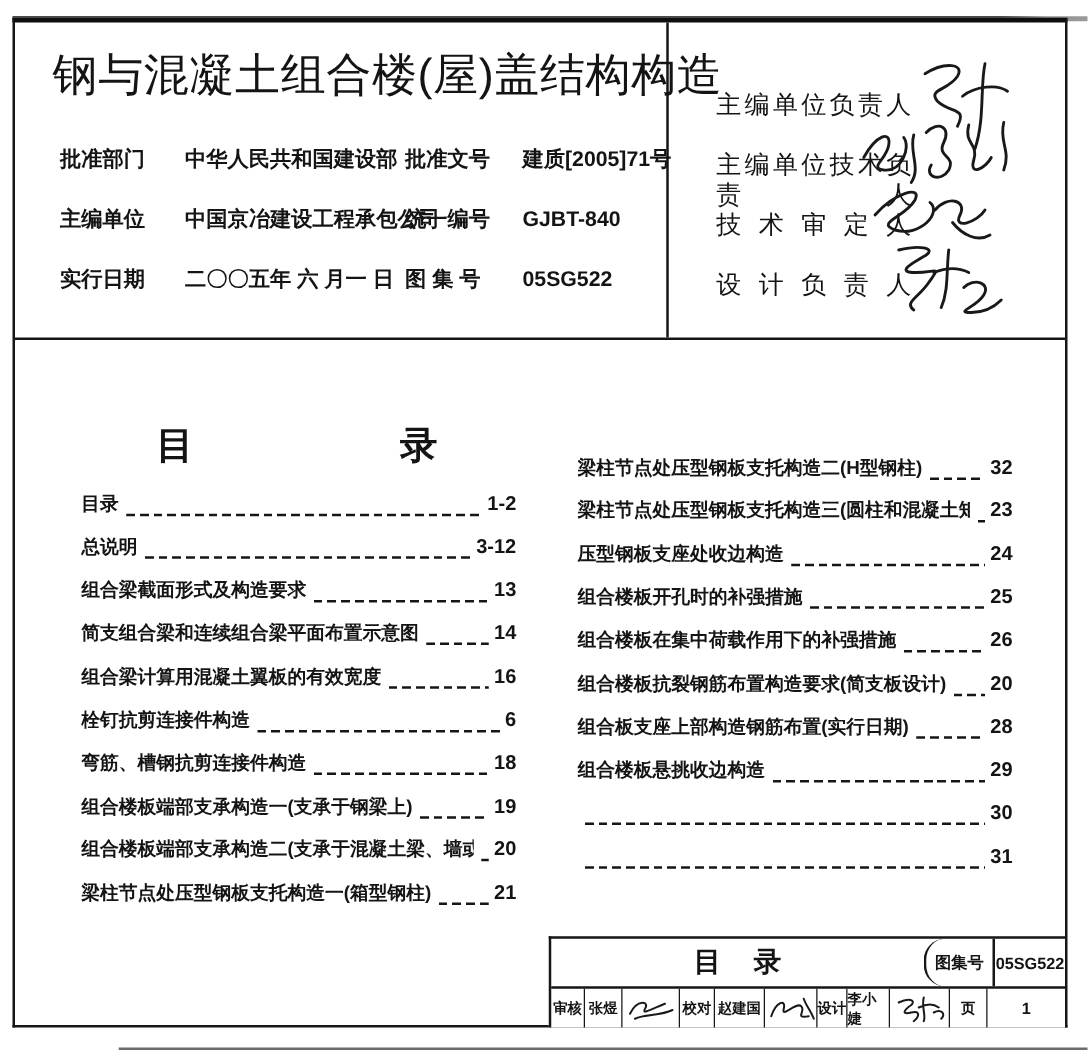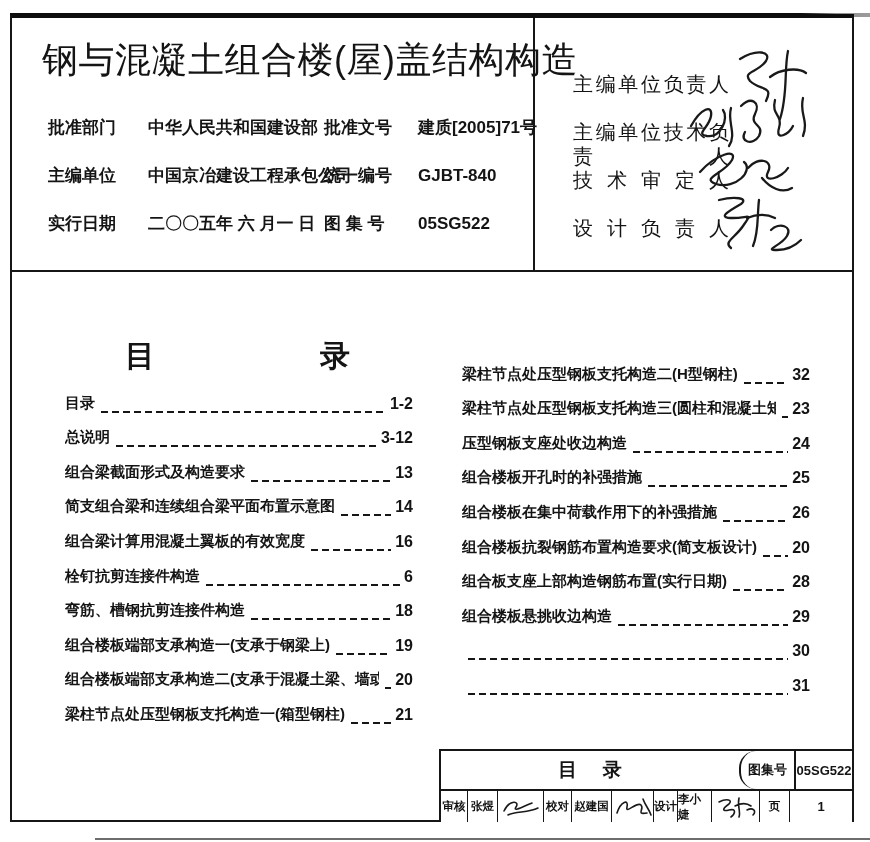--- a/index.html
+++ b/index.html
@@ -47,21 +47,21 @@
   .toc-item .leader{flex:1 1 6px;min-width:6px;height:2px;margin:2px 4px 0 6px;
     background-image:repeating-linear-gradient(to right,#161616 0 7px,transparent 7px 11px);}
   .toc-item .pg{font-size:16px;}
 
   
   .tblock{position:absolute;right:0;bottom:0;width:413px;height:73px;
     border-left:2px solid #161616;border-top:2px solid #161616;box-sizing:border-box;
     display:flex;flex-direction:column;background:#fff;}
   .tb-top{display:flex;height:40px;border-bottom:2px solid #161616;box-sizing:border-box;}
   .tb-title{flex:1;display:flex;align-items:center;justify-content:center;
-    font-size:19px;font-weight:bold;letter-spacing:10px;text-indent:10px;}
+    font-size:22px;font-weight:bold;letter-spacing:10px;text-indent:10px;}
   .tb-cell{display:flex;align-items:center;justify-content:center;box-sizing:border-box;}
   .tb-atlas-label{width:55px;border-left:2px solid #161616;font-size:13px;font-weight:bold;border-radius:17px;}
   .tb-atlas-no{width:58px;border-left:2px solid #161616;font-size:13px;font-weight:bold;}
   .tb-bottom{display:flex;flex:1;font-size:11.5px;font-weight:bold;}
   .tb-bottom .tb-cell{border-left:1.5px solid #161616;}
   .tb-bottom .tb-cell:first-child{border-left:none;}
   .w-review{width:26px}.w-name1{width:30px}.w-sig1{width:46px}
   .w-check{width:28px}.w-name2{width:40px}.w-sig2{width:42px}
   .w-design{width:24px}.w-name3{width:34px}.w-sig3{width:48px}
   .w-page{width:30px}.w-pageno{flex:1;font-size:13px;}

